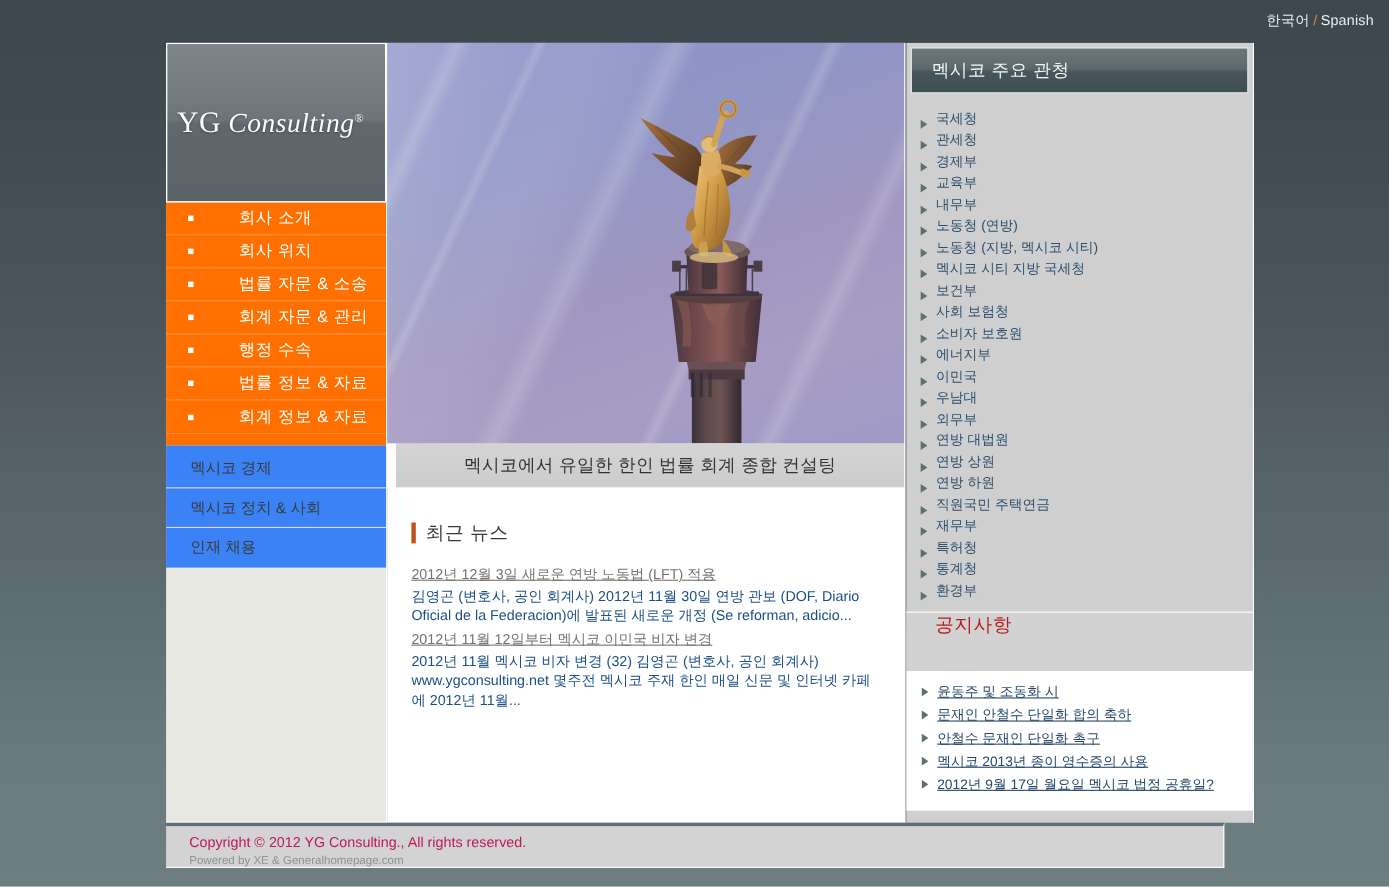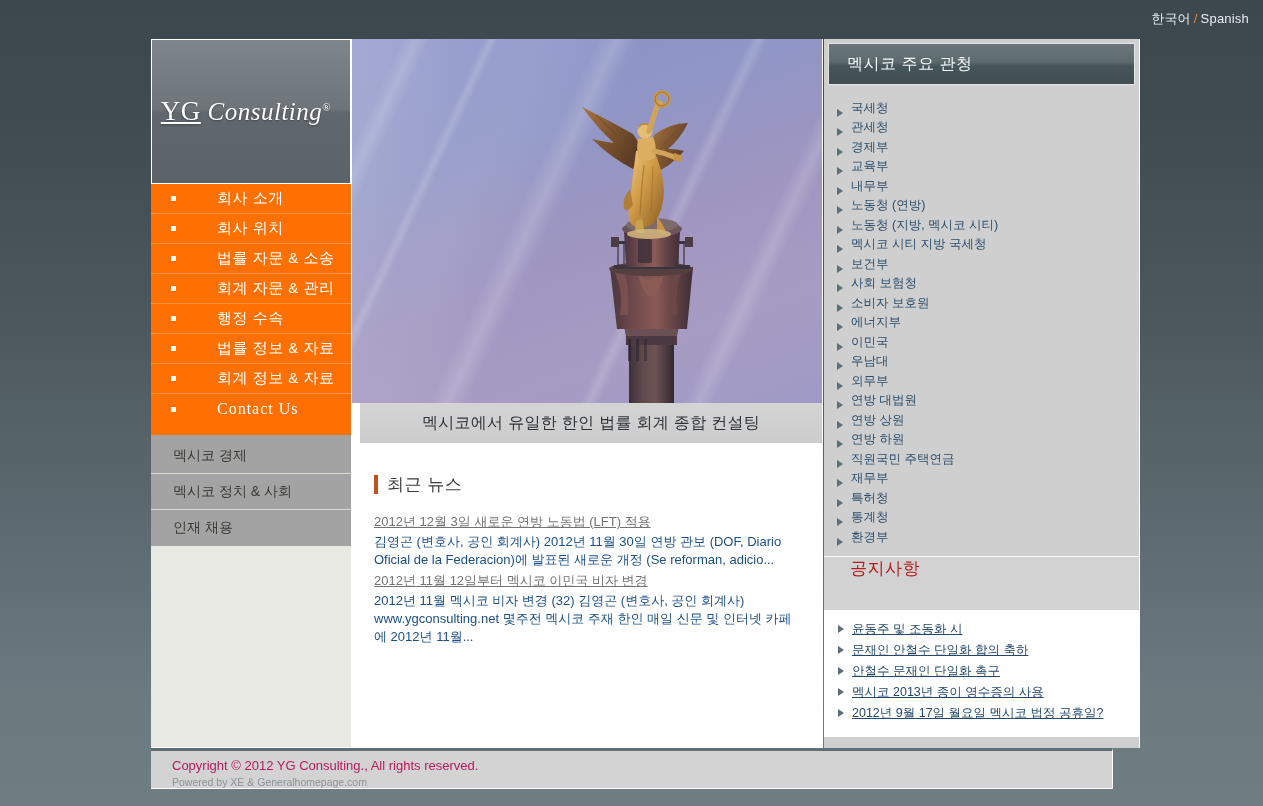--- a/index.html
+++ b/index.html
@@ -68,21 +68,21 @@
   .logo-text {
     color: #fdfdfd;
     font-family: "Liberation Serif", "DejaVu Serif", serif;
     font-size: 25px;
     letter-spacing: .5px;
     text-shadow: 0 1px 2px rgba(0,0,0,.35);
     white-space: nowrap;
     position: relative;
     padding-right: 10px;
   }
-  .logo-text .brand-yg { font-size: 27px; text-decoration: underline; }
+  .logo-text .brand-yg { font-size: 27px; }
   .logo-text .brand-em { font-style: italic; }
   .logo-text .brand-reg {
     font-size: 11px;
     vertical-align: super;
     font-style: normal;
   }
 
   .mainmenu {
     background: #ff7000;
     padding: 0;
@@ -104,21 +104,21 @@
   .mainmenu .mi .bullet {
     width: 5px; height: 5px;
     background: #ffffff;
     margin-left: -14px;
     margin-right: 9px;
     flex: none;
   }
   .mainmenu .mi.en { font-family: "Liberation Serif", "DejaVu Serif", serif; font-size: 16px; letter-spacing: 1px; }
   .orange-tail { background: #ff7000; height: 11px; }
 
-  .submenu { background: #a3a3a3; padding-top: 3px; }
+  .submenu { background: #3b82f6; padding-top: 3px; }
   .submenu .si {
     height: 36px;
     display: flex; align-items: center;
     padding-left: 22px;
     color: #3b3b36;
     font-size: 14px;
     border-bottom: 1px solid #dcdcd4;
     cursor: pointer;
     white-space: nowrap;
   }
@@ -320,24 +320,20 @@
         <span class="bullet"></span>
         <span>행정 수속</span>
       </div>
       <div class="mi">
         <span class="bullet"></span>
         <span>법률 정보 &amp; 자료</span>
       </div>
       <div class="mi">
         <span class="bullet"></span>
         <span>회계 정보 &amp; 자료</span>
-      </div>
-      <div class="mi en">
-        <span class="bullet"></span>
-        <span>Contact Us</span>
       </div>
     </nav>
     <div class="orange-tail"></div>
 
     <nav class="submenu">
       <div class="si">
         <span>멕시코 경제</span>
       </div>
       <div class="si">
         <span>멕시코 정치 &amp; 사회</span>

